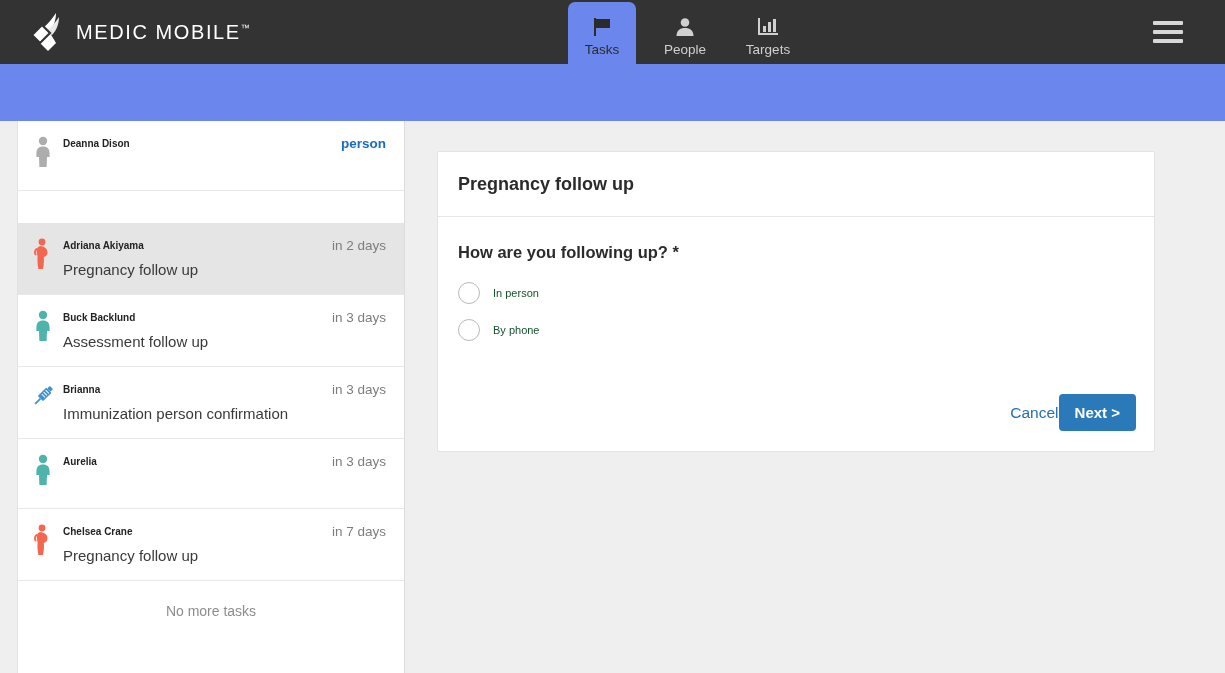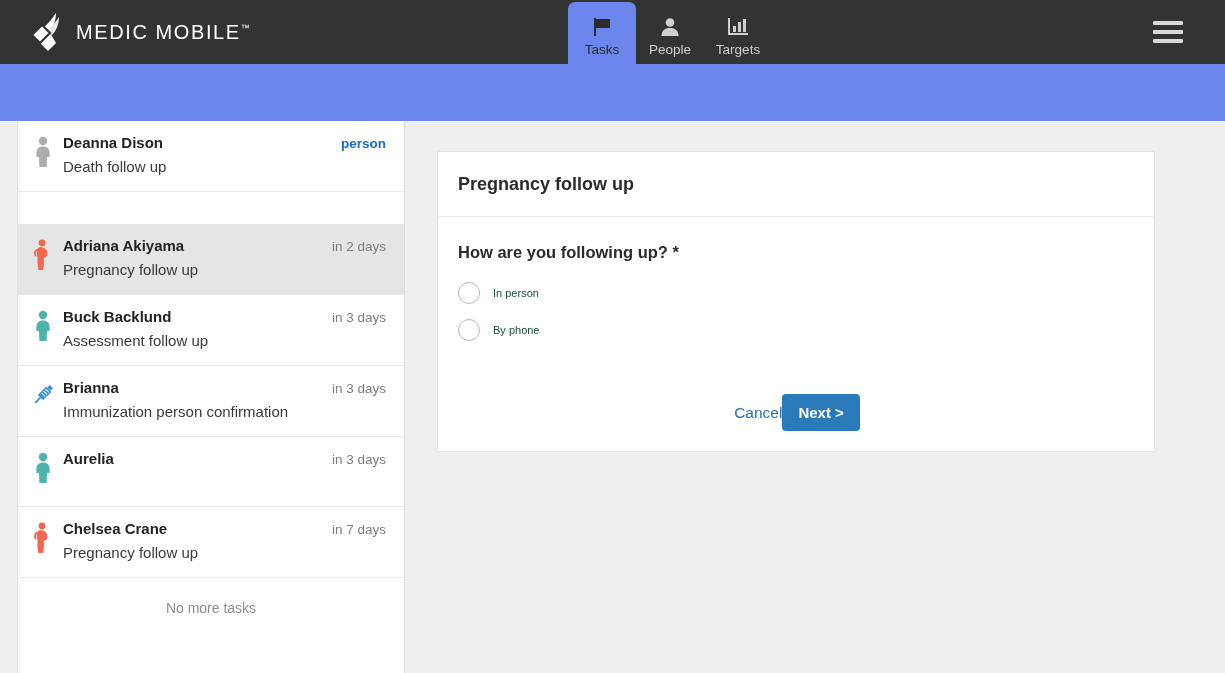--- a/index.html
+++ b/index.html
@@ -25,21 +25,21 @@
   .brand-text {
     color: #ffffff; font-size: 20px; letter-spacing: 1.6px;
     font-weight: 400; position: relative; white-space: nowrap;
   }
   .brand-tm {
     font-size: 9px; vertical-align: super; letter-spacing: 0;
   }
 
   .tabs {
     position: absolute; left: 568px; bottom: 0;
-    display: flex; align-items: flex-end; height: 64px;
+    display: flex; align-items: flex-end; height: 64px; gap: 15px;
   }
   .tab {
     width: 68px; height: 58px;
     display: flex; flex-direction: column;
     align-items: center; justify-content: flex-end;
     padding-bottom: 7px; cursor: pointer;
     color: #d0d0d0;
   }
   .tab .tab-label { font-size: 13.5px; line-height: 15px; }
   .tab.active {
@@ -89,21 +89,21 @@
     cursor: pointer;
     min-height: 70px;
   }
   .task-item.selected { background: #e5e5e5; margin-top: 32px; }
   .task-icon {
     position: absolute; left: 13px; top: 15px;
     width: 24px; height: 34px;
     display: flex; align-items: flex-start; justify-content: center;
   }
   .task-name {
-    font-size: 15px; font-weight: bold; color: #232323;
+    font-size: 10px; font-weight: bold; color: #232323;
     line-height: 20px; display: inline-block;
   }
   .task-due {
     position: absolute; right: 18px; top: 13px;
     font-size: 13.5px; color: #7d7d7d; line-height: 20px;
   }
   .task-due.today { color: #1a6bc4; font-weight: bold; }
   .task-desc {
     font-size: 15px; color: #3a3a3a; line-height: 24px;
     margin-top: 2px;
@@ -138,21 +138,21 @@
     display: flex; align-items: center; gap: 13px;
     margin-bottom: 15px; cursor: pointer;
   }
   .radio-dot {
     width: 22px; height: 22px; border-radius: 50%;
     border: 1.6px solid #b9b9b9; background: #fff;
     flex-shrink: 0;
   }
   .radio-label { font-size: 11px; color: #14532d; }
   .form-footer {
-    display: flex; align-items: center; justify-content: center;
+    display: flex; align-items: center; justify-content: flex-end;
     padding: 18px 18px 20px 18px;
   }
   .cancel-link {
     font-size: 15.5px; color: #2171b5; cursor: pointer;
     padding-left: 2px;
   }
   .next-btn {
     background: #2a79b8; color: #ffffff;
     font-size: 15px; font-weight: bold;
     border: none; border-radius: 4px;
@@ -227,21 +227,21 @@
 
 <div class="body-area">
 
   <div class="sidebar">
     <div id="task-rows">
         <div class="task-item"><div class="task-icon">
             <svg width="20" height="32" viewBox="0 0 20 32">
               <circle cx="10" cy="5" r="4.2" fill="#adadad"></circle>
               <path d="M10 10.5 C5.6 10.5 3.4 13 3.4 17.5 L3.4 21 L6 21 L6.4 31 L13.6 31 L14 21 L16.6 21 L16.6 17.5 C16.6 13 14.4 10.5 10 10.5 Z" fill="#adadad"></path>
             </svg>
-          </div><span class="task-name">Deanna Dison</span><span class="task-due today">person</span><div class="task-desc">Death follow up</div></div>
+          </div><span class="task-name">Deanna Dison</span><span class="task-due today">person</span></div>
         <div class="task-item selected"><div class="task-icon">
             <svg width="20" height="32" viewBox="0 0 20 32">
               <circle cx="9" cy="4" r="3.4" fill="#f4674f"></circle>
               <path d="M7 8 C4.5 8.6 3.6 11 3.8 14 L4.6 19 C4.2 23 4.6 27 5.4 31 L10 31 C10.8 27 11.2 23 10.8 19 C14 18.4 15 15.5 14.2 12.6 C13.5 10 11 8.2 7 8 Z" fill="#f4674f"></path>
               <path d="M3.5 11 C2 12.5 1.6 15 2.6 16.6" stroke="#f4674f" stroke-width="1.8" fill="none" stroke-linecap="round"></path>
             </svg>
           </div><span class="task-name">Adriana Akiyama</span><span class="task-due">in 2 days</span><div class="task-desc">Pregnancy follow up</div></div>
         <div class="task-item"><div class="task-icon">
             <svg width="20" height="32" viewBox="0 0 20 32">
               <circle cx="10" cy="5" r="4.2" fill="#4eb3ab"></circle>

